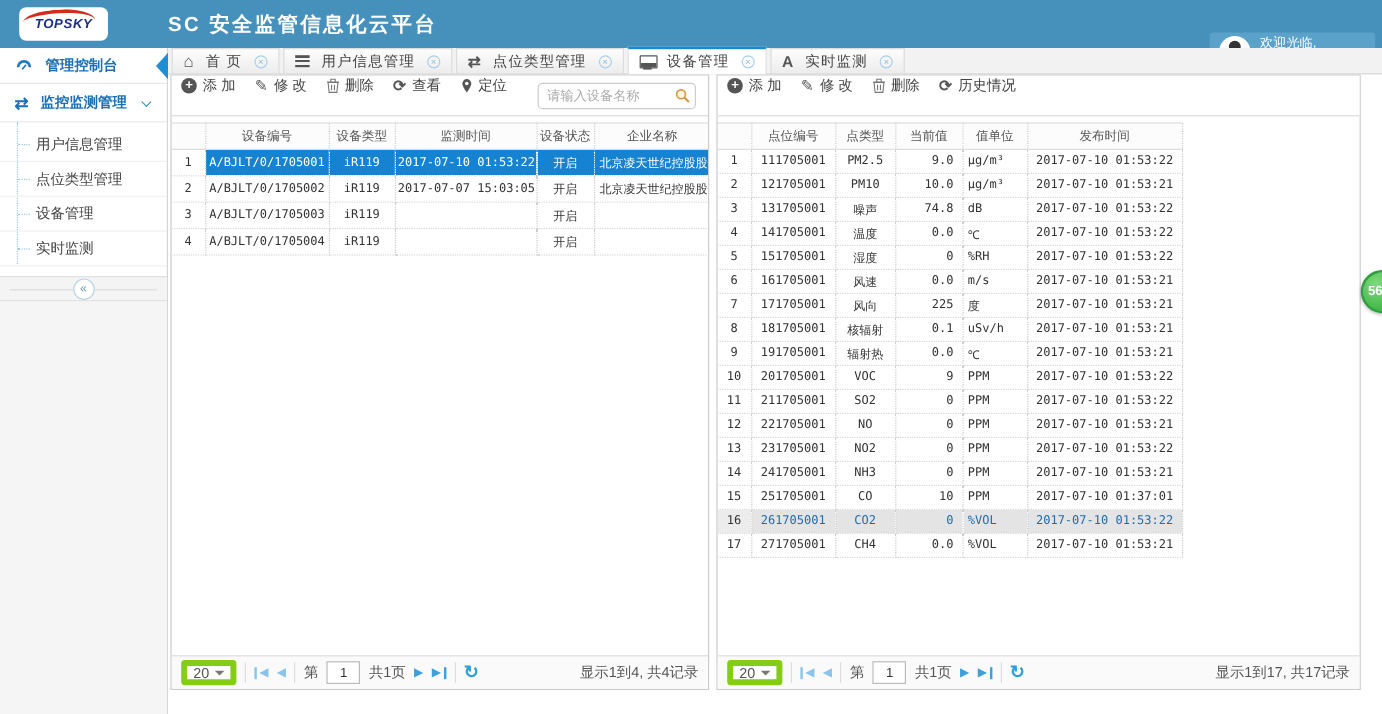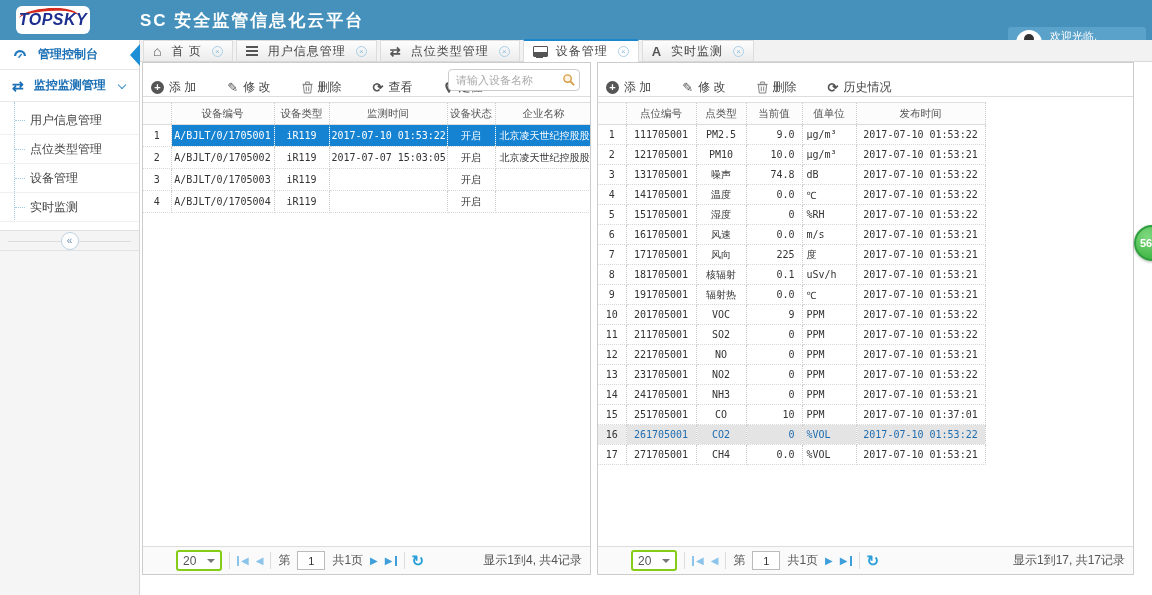--- a/index.html
+++ b/index.html
@@ -6,21 +6,21 @@
     --header-bg:#4591bb; --accent:#1d87cd; --selected-row:#1583d2;
     --badge-green:#44b848; --sidebar-link:#1a6fb5;
   }
   *{box-sizing:border-box;margin:0;padding:0;}
   html,body{width:1152px;height:595px;overflow:hidden;}
   body{font-family:"Liberation Sans",sans-serif;font-size:12px;color:#333;background:#fff;position:relative;}
 
   
   .app-header{height:40px;background:var(--header-bg);display:flex;align-items:center;position:relative;}
   .logo-box{width:74px;height:28px;background:#fff;border-radius:6px;margin-left:16px;display:flex;align-items:center;justify-content:center;position:relative;overflow:hidden;}
-  .logo-text{font-style:italic;font-weight:bold;font-size:16px;color:#1c2e8f;letter-spacing:.5px;z-index:1;}
+  .logo-text{font-style:italic;font-weight:bold;font-size:11px;color:#1c2e8f;letter-spacing:.5px;z-index:1;}
   .logo-swoosh{position:absolute;left:3px;top:2px;width:60px;height:12px;border-top:3px solid #d42b1e;border-radius:50%/70% 90% 0 0;transform:rotate(-4deg);}
   .app-title{color:#fff;font-size:17px;font-weight:bold;margin-left:50px;letter-spacing:2px;}
   .user-box{position:absolute;right:6px;top:4px;height:32px;min-width:138px;background:#5aa2c9;border-radius:3px;display:flex;align-items:center;padding:0 8px;cursor:pointer;margin-top:23px;}
   .avatar{width:26px;height:26px;border-radius:50%;background:#fff;position:relative;overflow:hidden;flex:none;}
   .avatar::before{content:'';position:absolute;left:8px;top:4px;width:10px;height:10px;border-radius:50%;background:#333;}
   .avatar::after{content:'';position:absolute;left:4px;top:15px;width:18px;height:12px;border-radius:9px 9px 0 0;background:#333;}
   .user-text{color:#fff;font-size:11px;line-height:13px;margin:0 8px;}
   .caret-down{width:0;height:0;border-left:5px solid transparent;border-right:5px solid transparent;border-top:5px solid #fff;}
 
   
@@ -56,21 +56,21 @@
   .monitor-icon{width:13px;height:12px;position:relative;}
   .monitor-icon::before{content:'';position:absolute;left:0;top:0;width:13px;height:9px;border:1px solid #555;border-radius:1px;background:linear-gradient(#fff 60%,#555 60%);}
   .monitor-icon::after{content:'';position:absolute;left:3px;bottom:0;width:7px;height:2px;background:#555;}
   .font-glyph{font-weight:bold;font-size:13px;color:#555;}
 
   
   .panels{position:absolute;top:22px;left:0;right:0;height:514px;}
   .panel{position:absolute;top:0;height:513px;border:1px solid #ccc;background:#fff;overflow:hidden;}
   .panel-left{left:2px;width:449px;}
   .panel-right{left:457px;width:537px;}
-  .toolbar{height:34px;display:flex;align-items:flex-end;padding:0 8px;border-bottom:1px solid #ddd;background:#fff;gap:31px;position:relative;}
+  .toolbar{height:34px;display:flex;align-items:flex-start;padding:0 8px;border-bottom:1px solid #ddd;background:#fff;gap:16px;position:relative;}
   .tb-btn{display:flex;align-items:center;gap:5px;color:#444;font-size:12px;cursor:pointer;white-space:nowrap;}
   .add-icon{width:13px;height:13px;border-radius:50%;background:#555;color:#fff;font-size:11px;line-height:12px;text-align:center;font-weight:bold;}
   .add-icon::before{content:'+';}
   .pencil-glyph{font-size:13px;color:#555;}
   .refresh-glyph{font-size:13px;color:#555;font-weight:bold;}
   .search-wrap{position:absolute;right:10px;top:6px;width:132px;height:22px;}
   .search-input{width:100%;height:100%;border:1px solid #ccc;border-radius:4px;padding:0 8px 0 7px;font-size:11px;color:#333;outline:none;}
   .search-input::placeholder{color:#aaa;}
   .search-icon{position:absolute;right:5px;top:4px;}
 
@@ -87,21 +87,21 @@
   .tbl-right td:nth-child(4){text-align:right;padding-right:7px;}
   .tbl-right td:nth-child(5){text-align:left;padding-left:4px;}
   .tbl tr.selected td:not(.rownum){background:var(--selected-row);color:#fff;border-right-color:#3f9ade;}
   .tbl tr.highlight td{background:#e4e4e4;margin-left:24px;}
   .tbl tr.highlight td:not(.rownum){color:#1e6cb0;}
   .tbl td.rownum{color:#333;background:#fff;}
   .tbl tr.highlight td.rownum{background:#ececec;}
 
   
   .pgbar{position:absolute;left:0;right:0;bottom:0;height:28px;background:#fafafa;border-top:1px solid #ddd;display:flex;align-items:center;padding:0 8px;gap:7px;font-size:12px;color:#555;}
-  .pg-select{width:46px;height:21px;border:2px solid #84cc16;border-radius:3px;background:#fff;display:flex;align-items:center;justify-content:space-between;padding:0 5px;cursor:pointer;margin-left:25px;}
+  .pg-select{width:46px;height:21px;border:5px solid #84cc16;border-radius:3px;background:#fff;display:flex;align-items:center;justify-content:space-between;padding:0 5px;cursor:pointer;}
   .pg-select .sel-caret{width:0;height:0;border-left:4px solid transparent;border-right:4px solid transparent;border-top:4px solid #777;}
   .pg-sep{width:1px;height:17px;background:#ddd;}
   .pg-btn{font-size:10px;cursor:pointer;position:relative;line-height:1;}
   .pg-dim{color:#8ac4ea;}
   .pg-lit{color:#3f9fdb;}
   .pg-first{padding-left:4px;}
   .pg-first::before{content:'';position:absolute;left:0;top:0;bottom:0;width:2px;background:currentColor;}
   .pg-last{padding-right:4px;}
   .pg-last::after{content:'';position:absolute;right:0;top:0;bottom:0;width:2px;background:currentColor;}
   .pg-input{width:28px;height:19px;border:1px solid #bbb;text-align:center;font-size:11px;color:#333;outline:none;}

